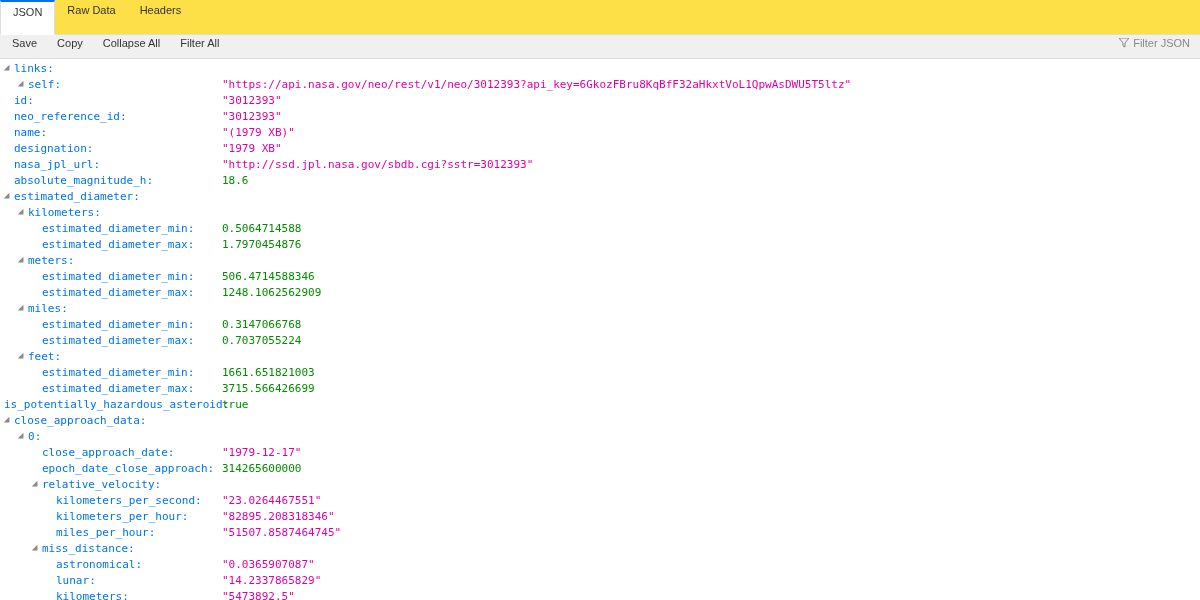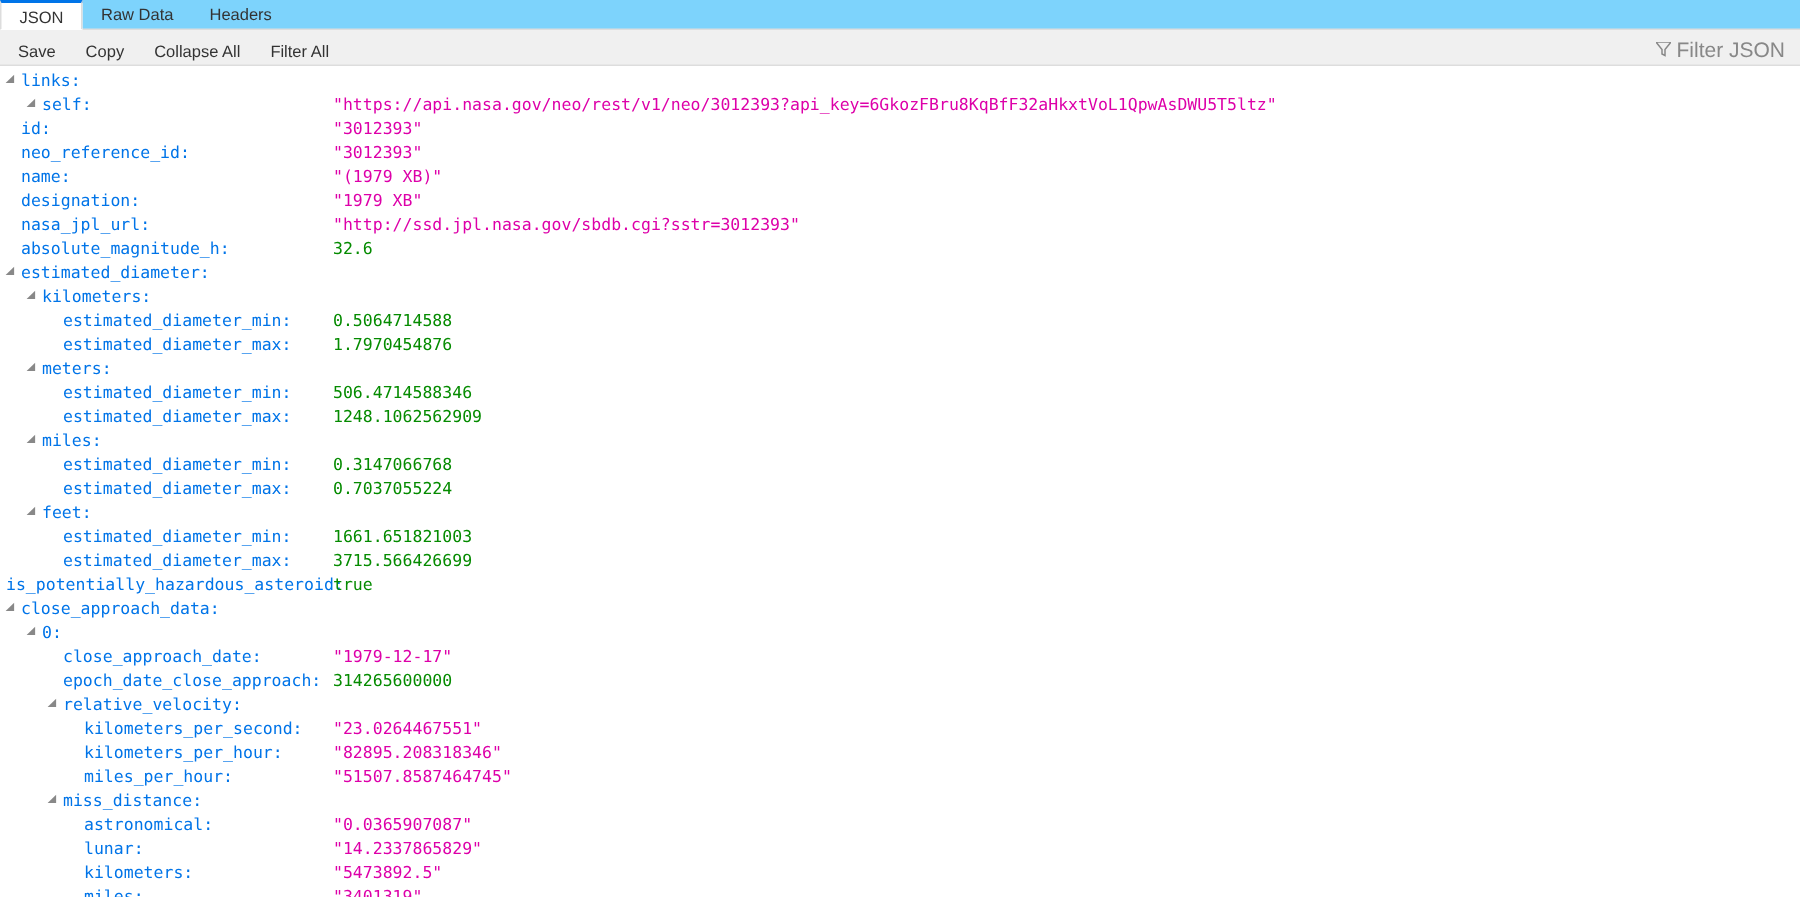--- a/index.html
+++ b/index.html
@@ -1,22 +1,22 @@
 <!DOCTYPE html>
 <html><head>
 <meta charset="utf-8">
 <style>
 *{margin:0;padding:0;box-sizing:border-box}
 body{font-family:-apple-system,BlinkMacSystemFont,"Segoe UI",sans-serif;font-size:11px;background:#fff;width:1200px;height:600px;overflow:hidden;position:relative}
-.tabs{display:flex;border-bottom:1px solid #ddd;background:#7dd3fc;height:20px}
+.tabs{display:flex;border-bottom:1px solid #ddd;background:#fde047;height:35px}
 .tab{padding:4px 12px;cursor:pointer;color:#333;font-size:11px}
 .tab.active{background:#fff;border:1px solid #ddd;border-bottom:1px solid #fff;border-top:2px solid #0074e8;margin-bottom:-1px}
-.toolbar{display:flex;align-items:flex-end;background:#f0f0f0;border-bottom:1px solid #ddd;height:24px;padding:0 4px}
+.toolbar{display:flex;align-items:flex-start;background:#f0f0f0;border-bottom:1px solid #ddd;height:24px;padding:0 4px}
 .tbtn{padding:2px 8px;margin-right:4px;cursor:pointer;font-size:11px;color:#333;border-radius:2px}
-.filter-box{margin-left:auto;display:flex;align-items:center;padding:2px 6px;color:#888;font-size:14px}
+.filter-box{margin-left:auto;display:flex;align-items:center;padding:2px 6px;color:#888;font-size:11px}
 .filter-box svg{margin-right:4px}
 .content{height:554px;overflow-y:scroll;font-family:Menlo,Monaco,Consolas,monospace;font-size:11px;line-height:16px;padding:2px 0}
 .row{display:flex;white-space:nowrap}
 .key-col{width:218px;flex-shrink:0;display:flex;align-items:center}
 .tw{display:inline-block;width:10px;height:10px;cursor:pointer;position:relative;flex-shrink:0}
 .tw::before{content:"";position:absolute;left:2px;top:1px;border-left:4px solid #888;border-top:4px solid transparent;border-bottom:4px solid transparent;transform:rotate(45deg);transform-origin:2px 4px}
 .key{color:#0074e8}
 .colon{color:#0074e8}
 .val{padding-left:4px}
 .str{color:#dd00a9}
@@ -108,21 +108,21 @@
         <span class="colon">:</span>
       </div>
       <div class="val str">"http://ssd.jpl.nasa.gov/sbdb.cgi?sstr=3012393"</div>
     </div>
 <div class="row">
       <div class="key-col i1">
         <span style="width:10px;display:inline-block"></span>
         <span class="key">absolute_magnitude_h</span>
         <span class="colon">:</span>
       </div>
-      <div class="val num">32.6</div>
+      <div class="val num">18.6</div>
     </div>
 <div class="row">
       <div class="key-col i1">
         <span class="tw"></span>
         <span class="key">estimated_diameter</span>
         <span class="colon">:</span>
       </div>
     </div>
 <div class="row">
       <div class="key-col i2">

